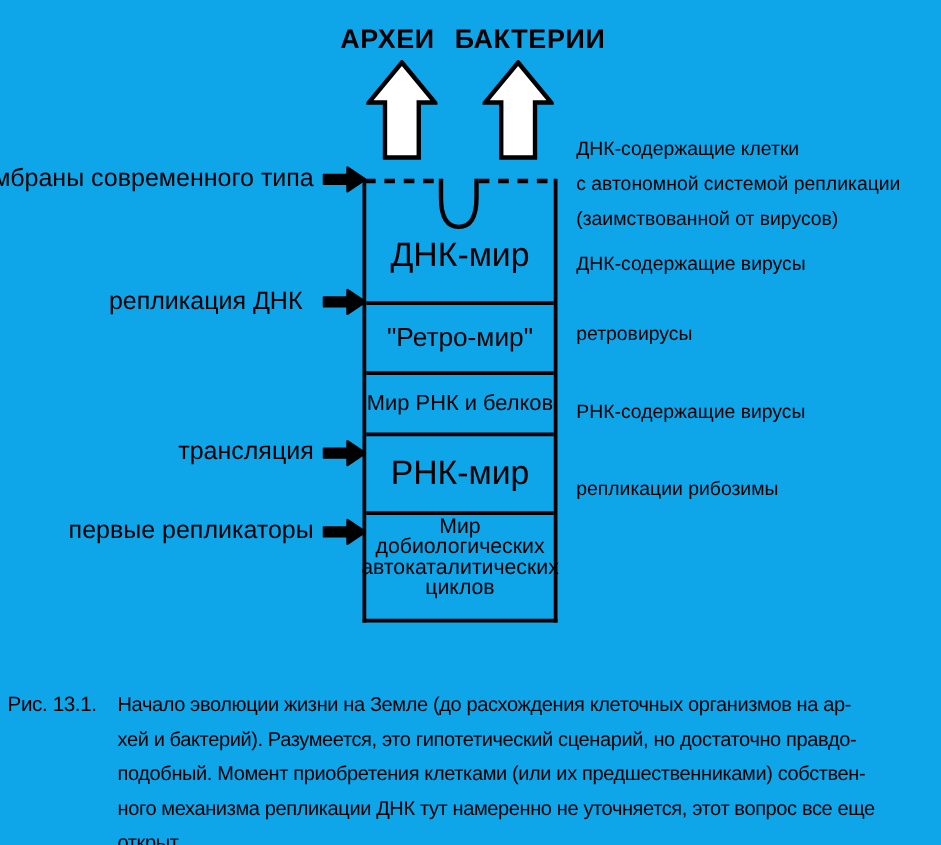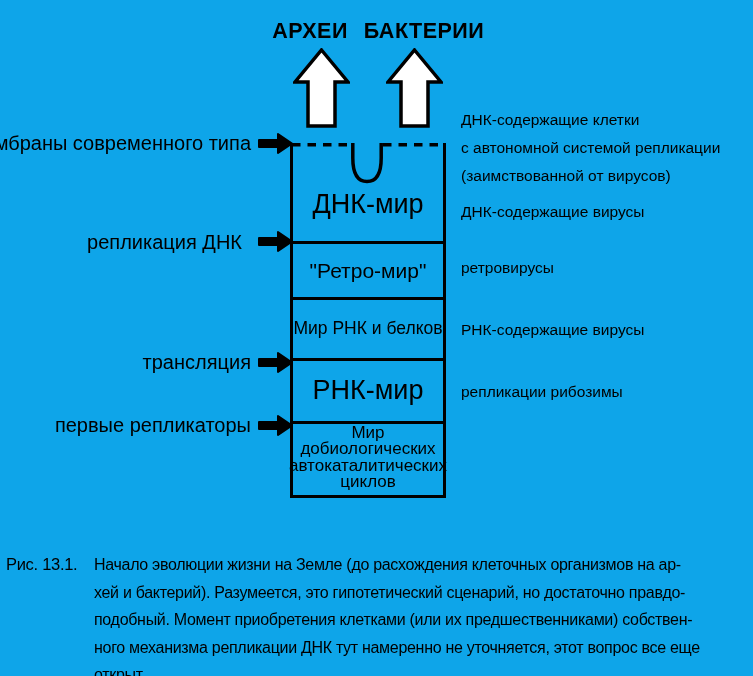--- a/index.html
+++ b/index.html
@@ -58,21 +58,21 @@
     box-sizing: border-box;
     display: flex;
     align-items: center;
     justify-content: center;
     text-align: center;
     line-height: 1.1;
   }
   .world-row + .world-row { border-top: 3.5px solid #000; }
   #row-dna      { height: 97.5px; font-size: 27px;  padding-top: 26px; }
   #row-retro    { height: 56.5px; font-size: 21px; }
-  #row-rnaprot  { height: 61px; font-size: 17.5px; }
+  #row-rnaprot  { height: 49px; font-size: 17.5px; }
   #row-rna      { height: 63px;   font-size: 27px; }
   #row-prebio   { height: 70px;   font-size: 17px; line-height: 16.5px; white-space: pre-line; }
   
   .event-item {
     position: absolute;
     right: 460px;
     transform: translateY(-50%);
     display: flex;
     align-items: center;
     gap: 7px;

